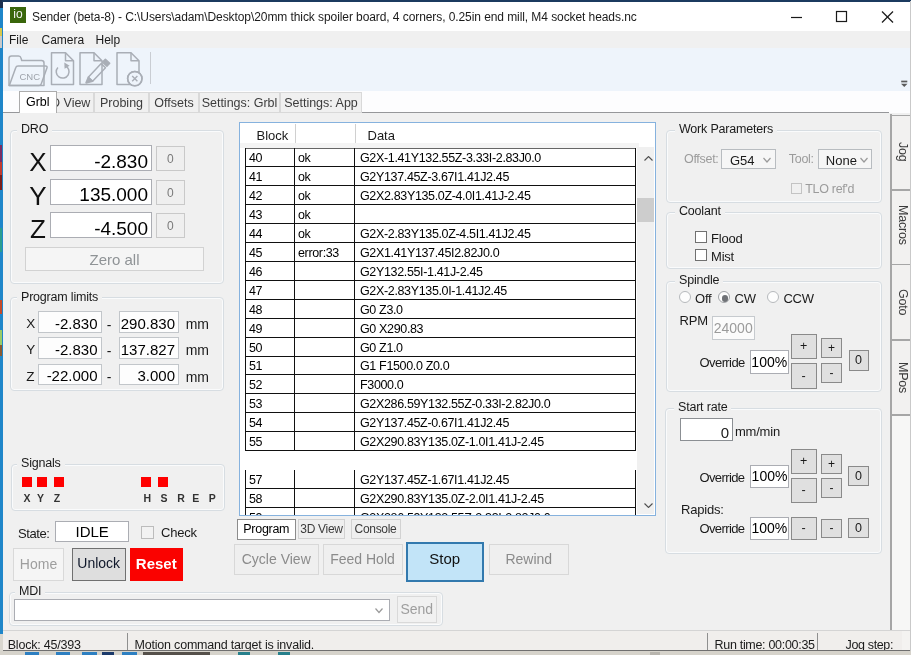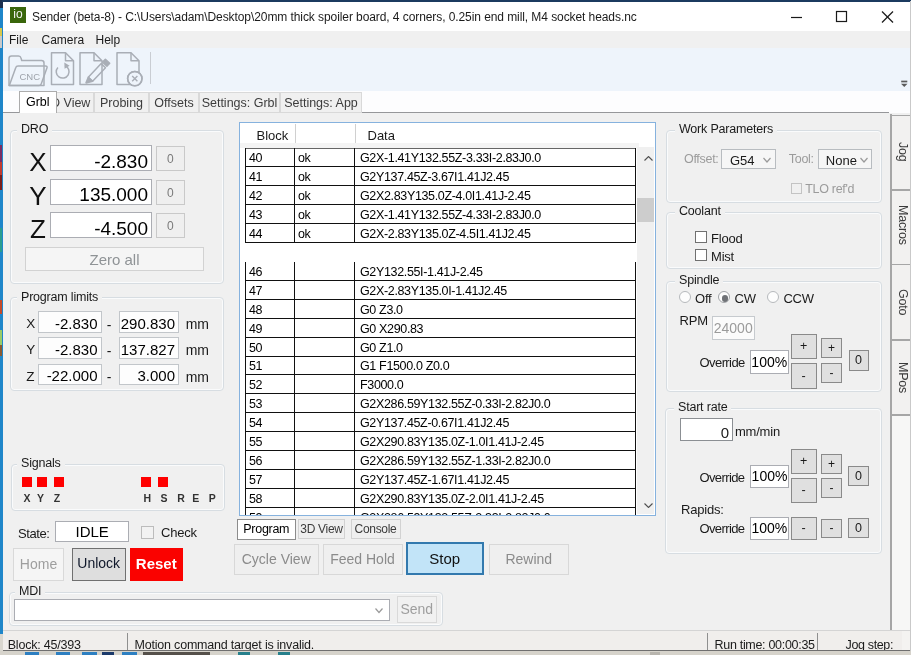--- a/index.html
+++ b/index.html
@@ -197,35 +197,43 @@
         <span class="c2">ok</span>
         <span class="c3">G2X2.83Y135.0Z-4.0I1.41J-2.45</span>
         <div class="vline" style="left:0"></div>
         <div class="vline" style="left:49px"></div>
         <div class="vline" style="left:109px"></div>
         <div class="vline" style="left:389.8px"></div>
       </div>
       <div class="row" style="top:82.35px">
         <span class="c1">43</span>
         <span class="c2">ok</span>
-        <span class="c3">G2X-1.41Y132.55Z-4.33I-2.83J0.0</span>
         <div class="vline" style="left:0"></div>
         <div class="vline" style="left:49px"></div>
         <div class="vline" style="left:109px"></div>
         <div class="vline" style="left:389.8px"></div>
       </div>
       <div class="row" style="top:101.30px">
         <span class="c1">44</span>
         <span class="c2">ok</span>
         <span class="c3">G2X-2.83Y135.0Z-4.5I1.41J2.45</span>
         <div class="vline" style="left:0"></div>
         <div class="vline" style="left:49px"></div>
         <div class="vline" style="left:109px"></div>
         <div class="vline" style="left:389.8px"></div>
       </div>
+      <div class="row" style="top:120.25px">
+        <span class="c1">45</span>
+        <span class="c2">error:33</span>
+        <span class="c3">G2X1.41Y137.45I2.82J0.0</span>
+        <div class="vline" style="left:0"></div>
+        <div class="vline" style="left:49px"></div>
+        <div class="vline" style="left:109px"></div>
+        <div class="vline" style="left:389.8px"></div>
+      </div>
       <div class="row" style="top:139.20px">
         <span class="c1">46</span>
         <span class="c2"></span>
         <span class="c3">G2Y132.55I-1.41J-2.45</span>
         <div class="vline" style="left:0"></div>
         <div class="vline" style="left:49px"></div>
         <div class="vline" style="left:109px"></div>
         <div class="vline" style="left:389.8px"></div>
       </div>
       <div class="row" style="top:158.15px">
@@ -297,29 +305,20 @@
         <span class="c3">G2Y137.45Z-0.67I1.41J2.45</span>
         <div class="vline" style="left:0"></div>
         <div class="vline" style="left:49px"></div>
         <div class="vline" style="left:109px"></div>
         <div class="vline" style="left:389.8px"></div>
       </div>
       <div class="row" style="top:309.75px">
         <span class="c1">55</span>
         <span class="c2"></span>
         <span class="c3">G2X290.83Y135.0Z-1.0I1.41J-2.45</span>
-        <div class="vline" style="left:0"></div>
-        <div class="vline" style="left:49px"></div>
-        <div class="vline" style="left:109px"></div>
-        <div class="vline" style="left:389.8px"></div>
-      </div>
-      <div class="row" style="top:328.70px">
-        <span class="c1">56</span>
-        <span class="c2"></span>
-        <span class="c3">G2X286.59Y132.55Z-1.33I-2.82J0.0</span>
         <div class="vline" style="left:0"></div>
         <div class="vline" style="left:49px"></div>
         <div class="vline" style="left:109px"></div>
         <div class="vline" style="left:389.8px"></div>
       </div>
       <div class="row" style="top:347.65px">
         <span class="c1">57</span>
         <span class="c2"></span>
         <span class="c3">G2Y137.45Z-1.67I1.41J2.45</span>
         <div class="vline" style="left:0"></div>
@@ -358,21 +357,21 @@
   </div>
 
   <div class="abs" style="left:234px;top:518.5px;width:300px;height:21px;font-size:12.5px;letter-spacing:-0.3px;color:#3c3c3c;">
     <div class="abs" style="left:61px;top:0;width:47px;height:20px;background:#efefef;border:1px solid #d2d2d2;text-align:center;line-height:18px;white-space:nowrap;font-size:12px;letter-spacing:-0.3px;">3D View</div>
     <div class="abs" style="left:113.5px;top:0;width:50px;height:20px;background:#efefef;border:1px solid #d2d2d2;text-align:center;line-height:18px;white-space:nowrap;font-size:12px;letter-spacing:-0.3px;">Console</div>
     <div class="abs" style="left:0px;top:0;width:58.5px;height:21px;background:#fff;border:1px solid #8c8c8c;text-align:center;line-height:19px;color:#000;">Program</div>
   </div>
 
   <div class="btn0" style="left:231px;top:543.5px;width:84.5px;height:31px;background:#efefef;border-color:#d8d8d8;color:#8b8b8b;font-size:14px;line-height:29px;">Cycle View</div>
   <div class="btn0" style="left:319.5px;top:543.5px;width:80px;height:31px;background:#efefef;border-color:#d8d8d8;color:#8b8b8b;font-size:14px;line-height:29px;">Feed Hold</div>
-  <div class="btn0" style="left:402.5px;top:541.5px;width:78.5px;height:33px;background:#c2e4f8;border:2px solid #3279ae;color:#111;font-size:15px;line-height:30px;">Stop</div>
+  <div class="btn0" style="left:402.5px;top:541.5px;width:78.5px;height:40px;background:#c2e4f8;border:2px solid #3279ae;color:#111;font-size:15px;line-height:30px;">Stop</div>
   <div class="btn0" style="left:485.8px;top:543.5px;width:80px;height:31px;background:#efefef;border-color:#d8d8d8;color:#8b8b8b;font-size:14px;line-height:29px;">Rewind</div>
 
   <div class="gb" style="left:663px;top:129.5px;width:216px;height:73px;"></div>
   <div class="gbl" style="left:672px;top:122.5px;">Work Parameters</div>
   <div class="glbl" style="left:681px;top:153.3px;">Offset:</div>
   <div class="abs" style="left:718px;top:149px;width:54.5px;height:20px;background:#f6f6f6;border:1px solid #b8bcc0;">
     <span class="abs" style="left:8px;top:3px;font-size:13px;color:#1a1a1a;">G54</span>
     <svg class="abs" style="left:40px;top:7px;" width="10" height="7" viewBox="0 0 10 7">
         <path d="M1.5 1 L5 5 L8.5 1" fill="none" stroke="#9a9a9a" stroke-width="1.2"></path>
       </svg>

